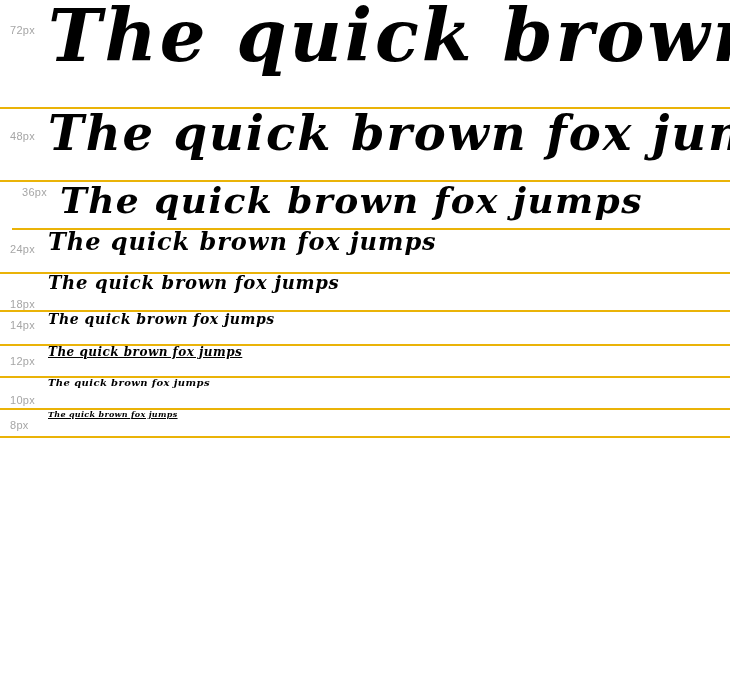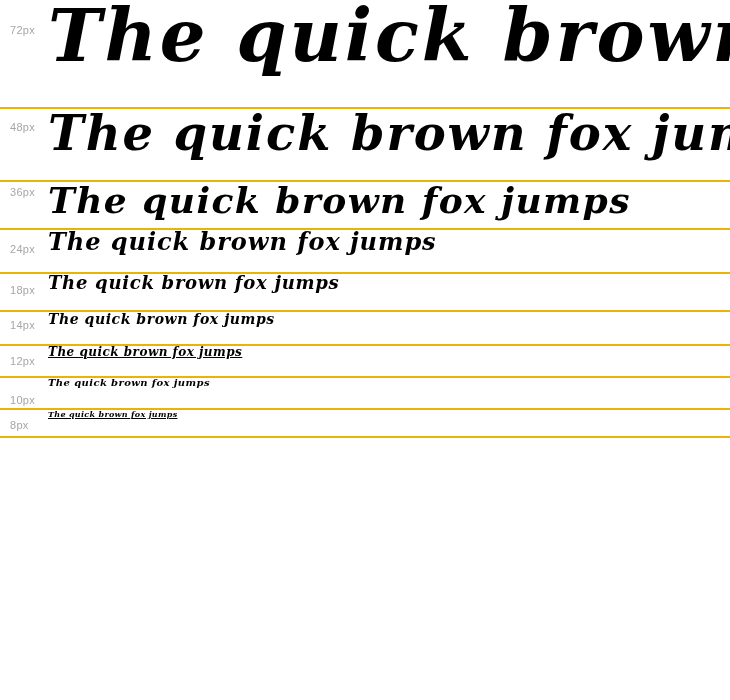--- a/index.html
+++ b/index.html
@@ -41,24 +41,24 @@
     white-space: nowrap;
     color: #000000;
     font-family: "DejaVu Serif", serif;
     font-weight: bold;
     font-style: italic;
     letter-spacing: 0.04em;
     line-height: 1;
   }
   
   .row-72 { height: 109px; }  .row-72 .preview { font-size: 72px; }  .row-72 .size-label { top: 24px; }
-  .row-48 { height: 73px; }   .row-48 .preview { font-size: 48px; }  .row-48 .size-label { top: 12px; }
-  .row-36 { height: 48px; }   .row-36 .preview { font-size: 36px; }  .row-36 .size-label { top: 4px; }
+  .row-48 { height: 73px; }   .row-48 .preview { font-size: 48px; }  .row-48 .size-label { top: 21px; }
+  .row-36 { height: 48px; margin-left: 12px; }   .row-36 .preview { font-size: 36px; }  .row-36 .size-label { top: 4px; }
   .row-24 { height: 44px; }   .row-24 .preview { font-size: 24px; }  .row-24 .size-label { top: 13px; }
-  .row-18 { height: 38px; }   .row-18 .preview { font-size: 18px; }  .row-18 .size-label { top: 10px; }
+  .row-18 { height: 38px; }   .row-18 .preview { font-size: 18px; }  .row-18 .size-label { top: 24px; }
   .row-14 { height: 34px; }   .row-14 .preview { font-size: 14px; }  .row-14 .size-label { top: 7px; }
   .row-12 { height: 32px; text-decoration: underline; }   .row-12 .preview { font-size: 12px; }  .row-12 .size-label { top: 9px; }
   .row-10 { height: 32px; }   .row-10 .preview { font-size: 10px; }  .row-10 .size-label { top: 16px; }
   .row-8  { height: 28px; text-decoration: underline; }   .row-8 .preview  { font-size: 8px; }   .row-8 .size-label  { top: 9px; }
 </style>
 </head>
 <body>
 
 <div class="page">
   <div class="waterfall">

